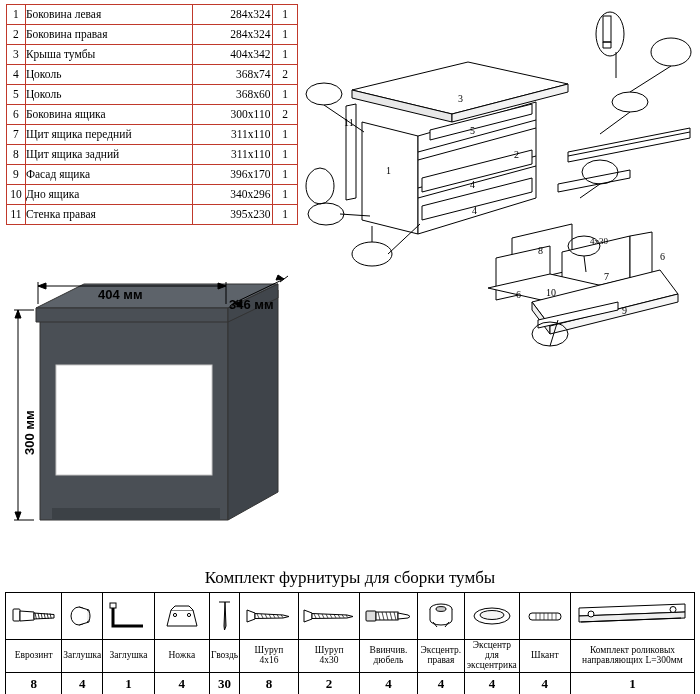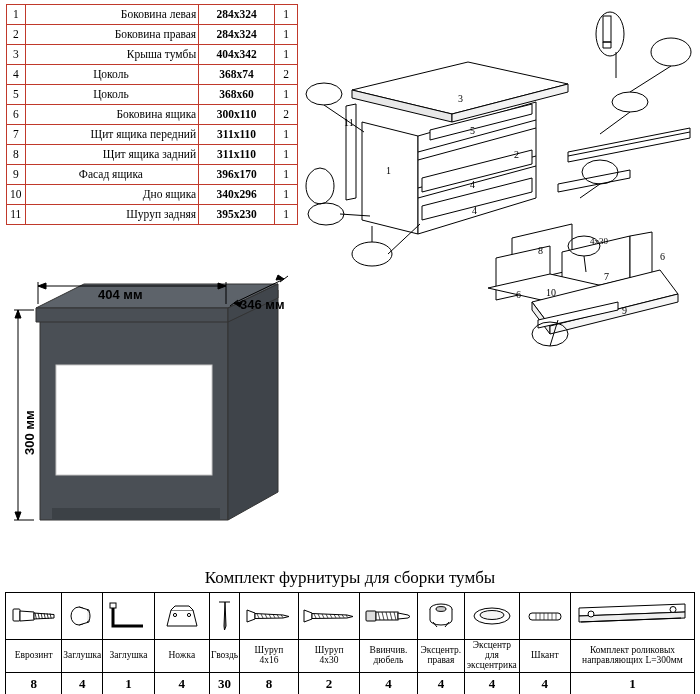--- a/index.html
+++ b/index.html
@@ -10,37 +10,37 @@
   .abs{position:absolute;}
 
   
   #parts-table{position:absolute;left:6px;top:4px;width:292px;border-collapse:collapse;}
   #parts-table td{
     border:1px solid #c0392b;
     font-size:11.5px;line-height:1.05;padding:1px 2px;height:17px;
     color:#000;
   }
   #parts-table td.num{width:14px;text-align:center;}
-  #parts-table td.nm{width:168px;text-align:right;padding-left:20px;}
-  #parts-table td.nm.ind{text-align:center;padding-left:0;}
-  #parts-table td.dim{width:76px;text-align:center;font-weight:bold;}
+  #parts-table td.nm{width:168px;text-align:left;padding-left:0;}
+  #parts-table td.nm.ind{text-align:left;padding-left:0;}
+  #parts-table td.dim{width:76px;text-align:right;}
   #parts-table td.qty{width:20px;text-align:center;}
 
   
   #exploded{left:300px;top:2px;width:398px;height:370px;}
   #exploded svg{display:block;}
 
   
   #dimension{left:0px;top:270px;width:370px;height:290px;}
   .dimlabel{
     position:absolute;font-family:"Liberation Sans",sans-serif;
     font-weight:bold;font-size:13px;color:#000;
   }
   #lbl-404{left:98px;top:287px;}
-  #lbl-346{left:240px;top:297px;text-align:right;}
+  #lbl-346{left:229px;top:297px;text-align:right;}
   #lbl-300{left:6px;top:378px;width:20px;text-align:center;
            transform:rotate(-90deg);transform-origin:left top;
            white-space:nowrap;left:22px;top:455px;}
 
   
   #hw-title{
     position:absolute;left:0;top:568px;width:700px;text-align:center;
     font-size:17px;font-family:"Liberation Serif",serif;color:#000;
   }
   #hw-table{position:absolute;left:5px;top:592px;width:690px;border-collapse:collapse;}
@@ -114,21 +114,21 @@
         <td class="qty">1</td>
       </tr>
       <tr>
         <td class="num">10</td>
         <td class="nm">Дно ящика</td>
         <td class="dim">340х296</td>
         <td class="qty">1</td>
       </tr>
       <tr>
         <td class="num">11</td>
-        <td class="nm">Шуруп задняя</td>
+        <td class="nm">Стенка правая</td>
         <td class="dim">395х230</td>
         <td class="qty">1</td>
       </tr>
     </tbody>
 </table>
 
 <div class="abs" id="exploded">
 <svg width="398" height="372" viewBox="0 0 398 372" xmlns="http://www.w3.org/2000/svg">
   <g fill="none" stroke="#000" stroke-width="1">
 

